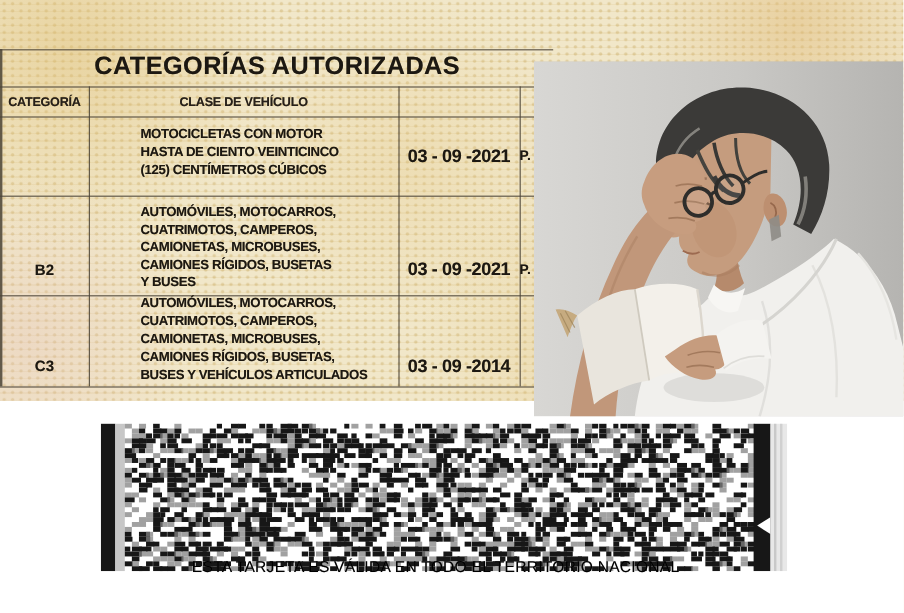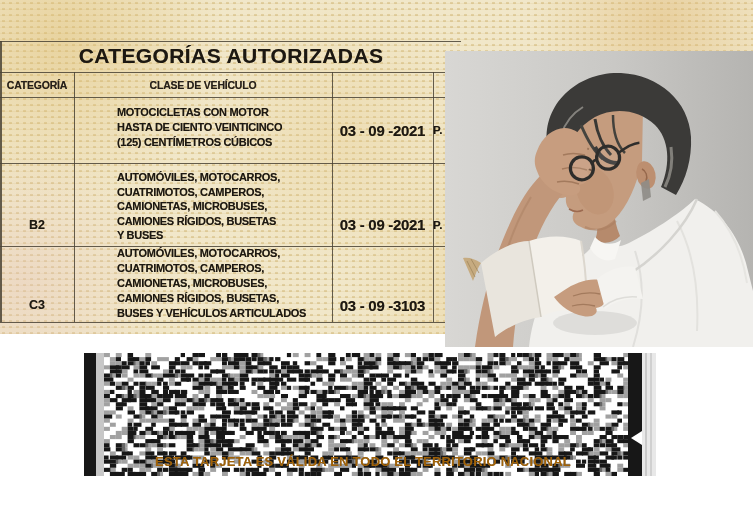--- a/index.html
+++ b/index.html
@@ -30,22 +30,22 @@
   .extracell{left:433px;width:26px;font-size:11.5px;justify-content:flex-start;}
   .clase{left:117px;width:230px;font-size:11px;letter-spacing:-.3px;line-height:15px;
          white-space:pre-line;}
   .row1{top:97px;height:66px;} .row2{top:163px;height:83px;margin-top:20px;} .row3{top:246px;height:76px;margin-top:21px;}
   #clase1{top:105px;} #clase2{top:170px;line-height:14.5px;} #clase3{top:246px;}
   
   #photo{position:absolute;left:445px;top:51px;width:308px;height:296px;}
   
   #barcode{position:absolute;left:84px;top:353px;width:572px;height:123px;}
   
-  #footer{position:absolute;left:70px;top:454px;width:586px;text-align:center;
-          font-size:13px;font-weight:bold;color:#a16207;letter-spacing:.2px;
+  #footer{position:absolute;left:70px;top:465px;width:586px;text-align:center;
+          font-size:13px;font-weight:normal;color:#000000;letter-spacing:.2px;
           text-shadow:0 0 .6px rgba(70,70,70,.6);}
 </style>
 </head>
 <body>
 
 <div id="stage">
 
   <div id="card">
     <div class="txt" id="title">CATEGORÍAS AUTORIZADAS</div>
 
@@ -77,21 +77,21 @@
 Y BUSES</div>
     <div class="txt vigcell row2">03 - 09 -2021</div>
     <div class="txt extracell row2">P.</div>
 
     <div class="txt catcell row3">C3</div>
     <div class="txt clase" id="clase3">AUTOMÓVILES, MOTOCARROS,
 CUATRIMOTOS, CAMPEROS,
 CAMIONETAS, MICROBUSES,
 CAMIONES RÍGIDOS, BUSETAS,
 BUSES Y VEHÍCULOS ARTICULADOS</div>
-    <div class="txt vigcell row3">03 - 09 -3103</div>
+    <div class="txt vigcell row3">03 - 09 -2014</div>
   </div>
 
   <div id="photo">
     <svg width="308" height="296" viewBox="0 0 308 296">
       <defs>
         <linearGradient id="pbg" x1="0" y1="0" x2="1" y2="0">
           <stop offset="0" stop-color="#d8d7d4"></stop>
             <stop offset="0.55" stop-color="#c9c8c5"></stop>
           <stop offset="1" stop-color="#b5b4b1"></stop>
         </linearGradient>

